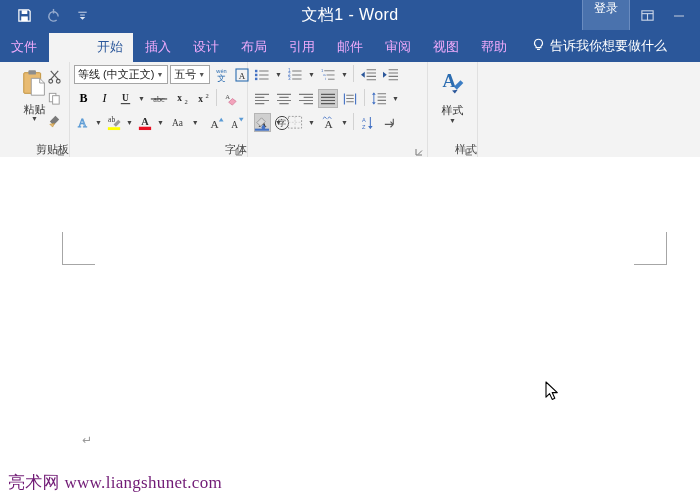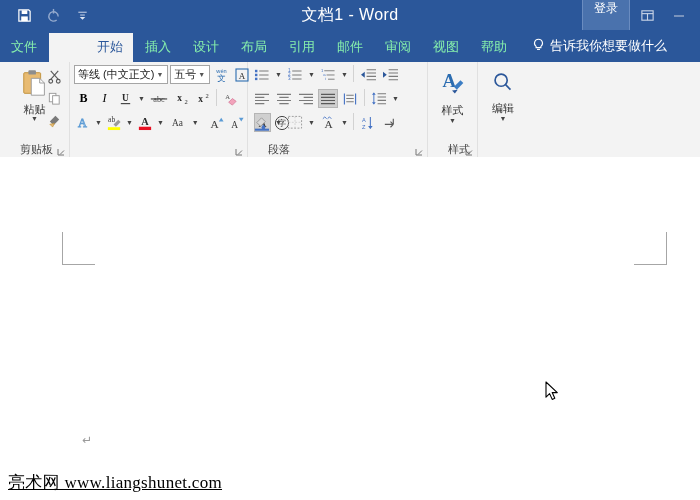--- a/index.html
+++ b/index.html
@@ -52,21 +52,21 @@
   }
 
   
   .tabstrip {
     position: absolute; top: 30px; left: 0;
     width: 700px; height: 32px;
     background: #2b579a;
     display: flex; align-items: flex-end;
   }
   .tab {
-    font-size: 13px; color: #86efac;
+    font-size: 13px; color: #f0abfc;
     padding: 6px 10px 7px 10px;
     margin: 0 1px;
     cursor: pointer;
     line-height: 16px;
     white-space: nowrap;
   }
   .tab.active {
     background: #f3f3f3;
     color: #2b579a;
     padding-left: 48px;
@@ -91,24 +91,23 @@
   .ribbon-groups { position: relative; height: 95px; display: flex; }
   .rgroup {
     position: relative;
     height: 95px;
     border-right: 1px solid #e0e0e0;
     box-sizing: border-box;
     padding: 3px 4px 0 4px;
   }
   .glabel {
     position: absolute; bottom: 1px; left: 0; width: 100%;
-    text-align: left;
+    text-align: right;
     font-size: 11px; color: #444444;
     line-height: 13px;
-    margin-left: 20px;
   }
   .dlauncher {
     position: absolute; bottom: 2px; right: 2px;
     width: 11px; height: 11px;
     cursor: pointer;
   }
   .btn {
     display: flex; align-items: center; justify-content: center;
     cursor: pointer;
     border: 1px solid transparent;
@@ -186,24 +185,23 @@
     position: absolute; left: 82px; top: 277px;
     font-size: 12px; color: #9a9a9a;
     line-height: 12px;
     font-family: "DejaVu Sans", sans-serif;
   }
   .cursor { position: absolute; left: 545px; top: 224px; }
   .watermark {
     position: absolute; left: 8px; bottom: 6px;
     font-family: "Liberation Serif", "DejaVu Serif", serif;
     font-size: 17px;
-    color: #000000;
+    color: #701a75;
     white-space: nowrap;
     letter-spacing: .3px;
-    text-decoration: underline;
   }
 </style>
 </head>
 <body>
 
 <div id="app">
 
   <div class="titlebar">
     <div class="qat">
       <div class="qat-btn">
@@ -433,20 +431,21 @@
               <text x="8" y="13" font-size="12" fill="#2b2b2b" text-anchor="middle" font-family="Liberation Serif, serif">A</text>
             </svg>
           </div>
           <div class="btn fbtn">
             <svg width="16" height="16" viewBox="0 0 17 17">
               <circle cx="8.5" cy="8.5" r="7" fill="none" stroke="#3a3a3a" stroke-width="1"></circle>
               <text x="8.5" y="12" font-size="9" fill="#3a3a3a" text-anchor="middle" font-family="Liberation Sans, sans-serif">字</text>
             </svg>
           </div>
         </div>
+        <div class="glabel">字体</div>
         <div class="dlauncher">
           <svg width="11" height="11" viewBox="0 0 11 11">
             <path d="M2 2v6h6" fill="none" stroke="#777" stroke-width="1"></path>
             <path d="M8 3.5L4 7.5" stroke="#777" stroke-width="1"></path>
           </svg>
         </div>
       </div>
 
       <div class="rgroup g-para">
         <div class="frow">
@@ -576,21 +575,20 @@
               <path d="M11 15l-2.4-3.2h4.8z" fill="#4472c4"></path>
             </svg>
           </div>
           <div class="btn pbtn">
             <svg width="16" height="16" viewBox="0 0 17 17">
               <path d="M3 10h9M12 10l-3-3M12 10l-3 3" stroke="#5a5a5a" stroke-width="1.2" fill="none"></path>
               <path d="M12 4v6" stroke="#5a5a5a" stroke-width="1.2"></path>
             </svg>
           </div>
         </div>
-        <div class="glabel">段落</div>
         <div class="dlauncher">
           <svg width="11" height="11" viewBox="0 0 11 11">
             <path d="M2 2v6h6" fill="none" stroke="#777" stroke-width="1"></path>
             <path d="M8 3.5L4 7.5" stroke="#777" stroke-width="1"></path>
           </svg>
         </div>
       </div>
 
       <div class="rgroup g-styles">
         <div class="bigbtn">
@@ -606,33 +604,20 @@
         </div>
         <div class="glabel">样式</div>
         <div class="dlauncher">
           <svg width="11" height="11" viewBox="0 0 11 11">
             <path d="M2 2v6h6" fill="none" stroke="#777" stroke-width="1"></path>
             <path d="M8 3.5L4 7.5" stroke="#777" stroke-width="1"></path>
           </svg>
         </div>
       </div>
 
-      <div class="rgroup g-edit">
-        <div class="bigbtn">
-          <span>
-            <svg width="28" height="28" viewBox="0 0 30 30">
-              <circle cx="13" cy="12" r="6.5" fill="none" stroke="#2b579a" stroke-width="1.8"></circle>
-              <path d="M17.8 16.8L23 22" stroke="#2b579a" stroke-width="1.8"></path>
-            </svg>
-          </span>
-          <span class="bl">编辑</span>
-          <span class="caret">▼</span>
-        </div>
-        <div class="glabel"></div>
-      </div>
 
     </div>
   </div>
 
   <div class="docarea">
     <div class="page">
       <div class="mark tl"></div>
       <div class="mark tr"></div>
       <div class="pilcrow">↵</div>
       <div class="cursor">

